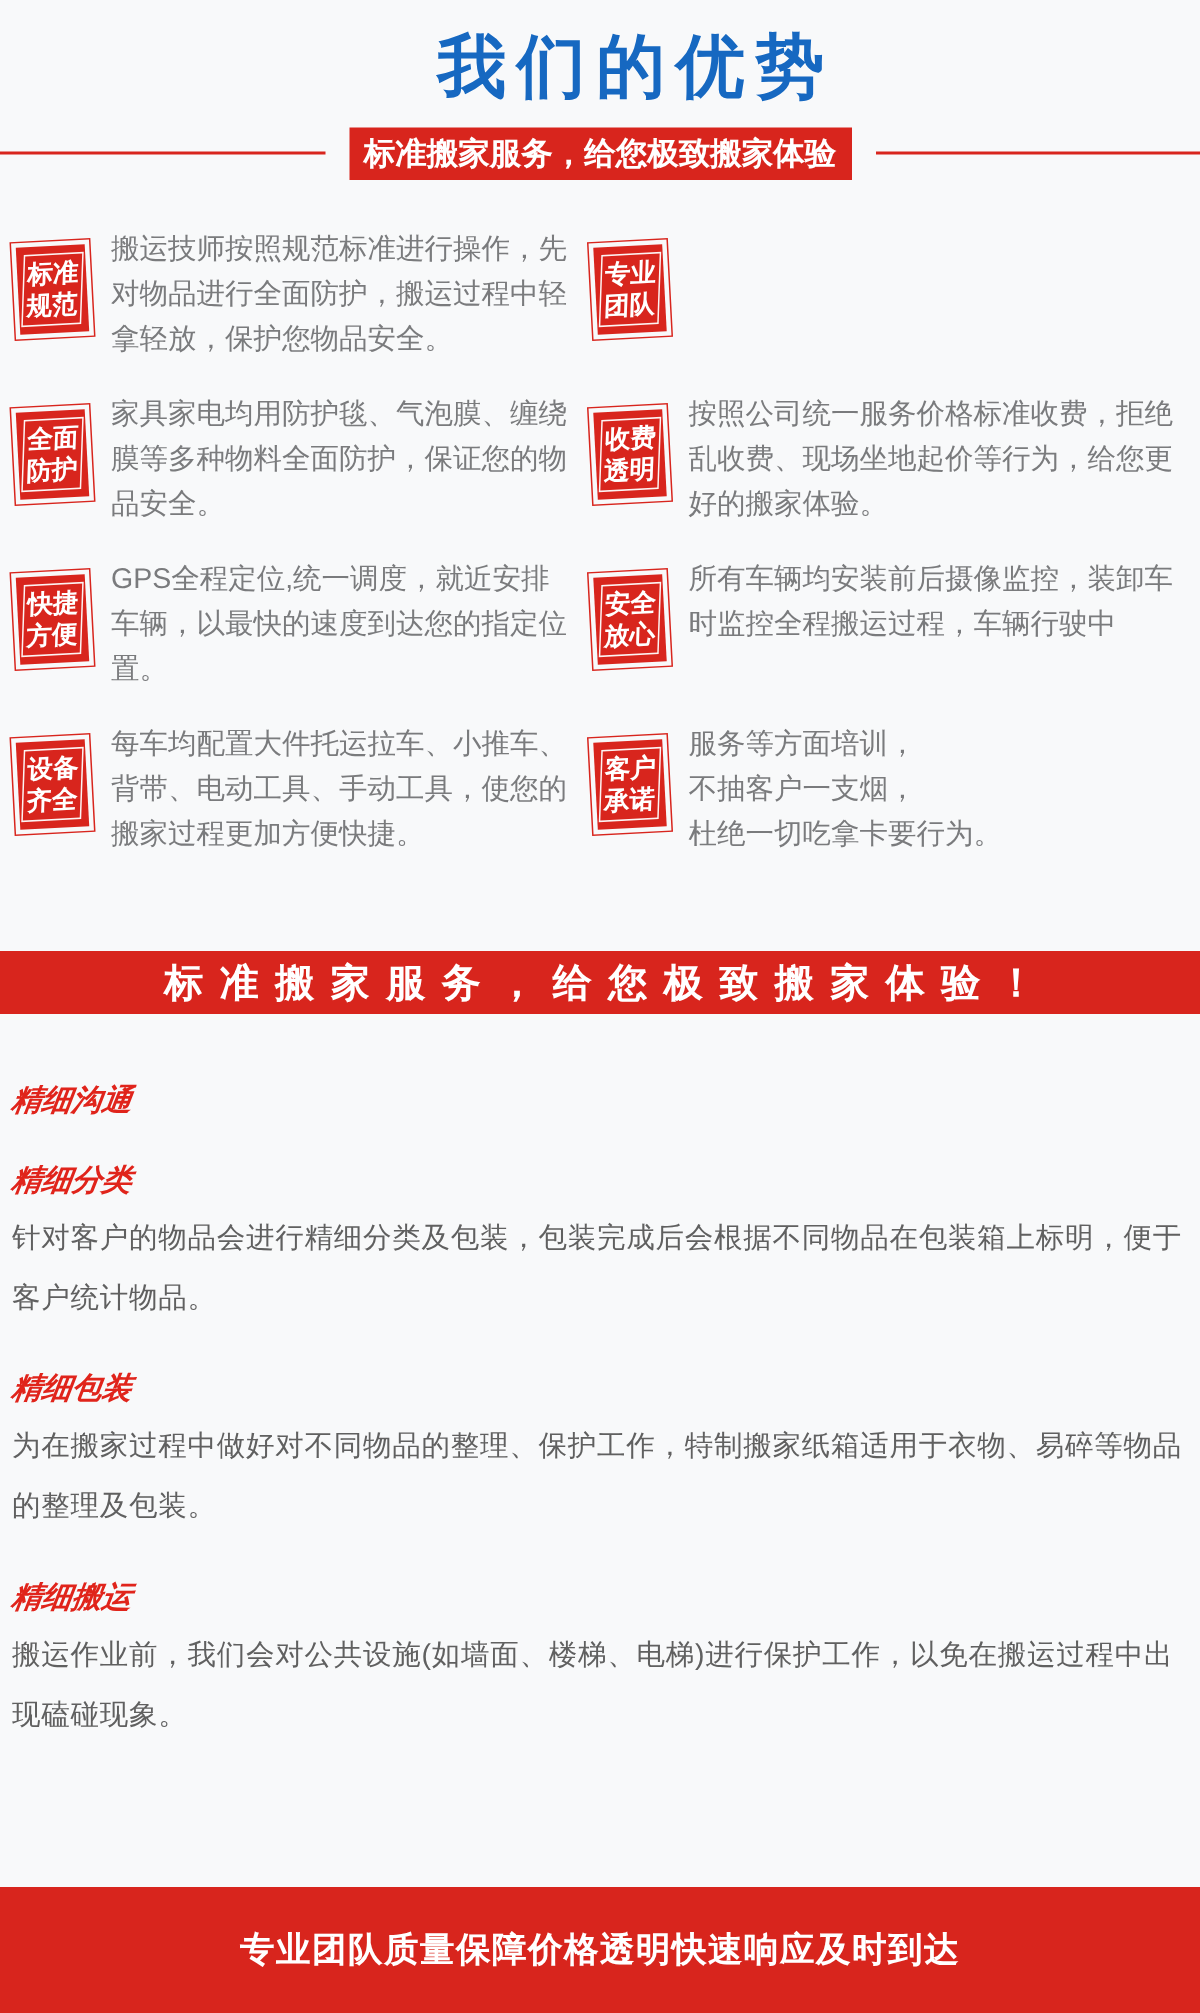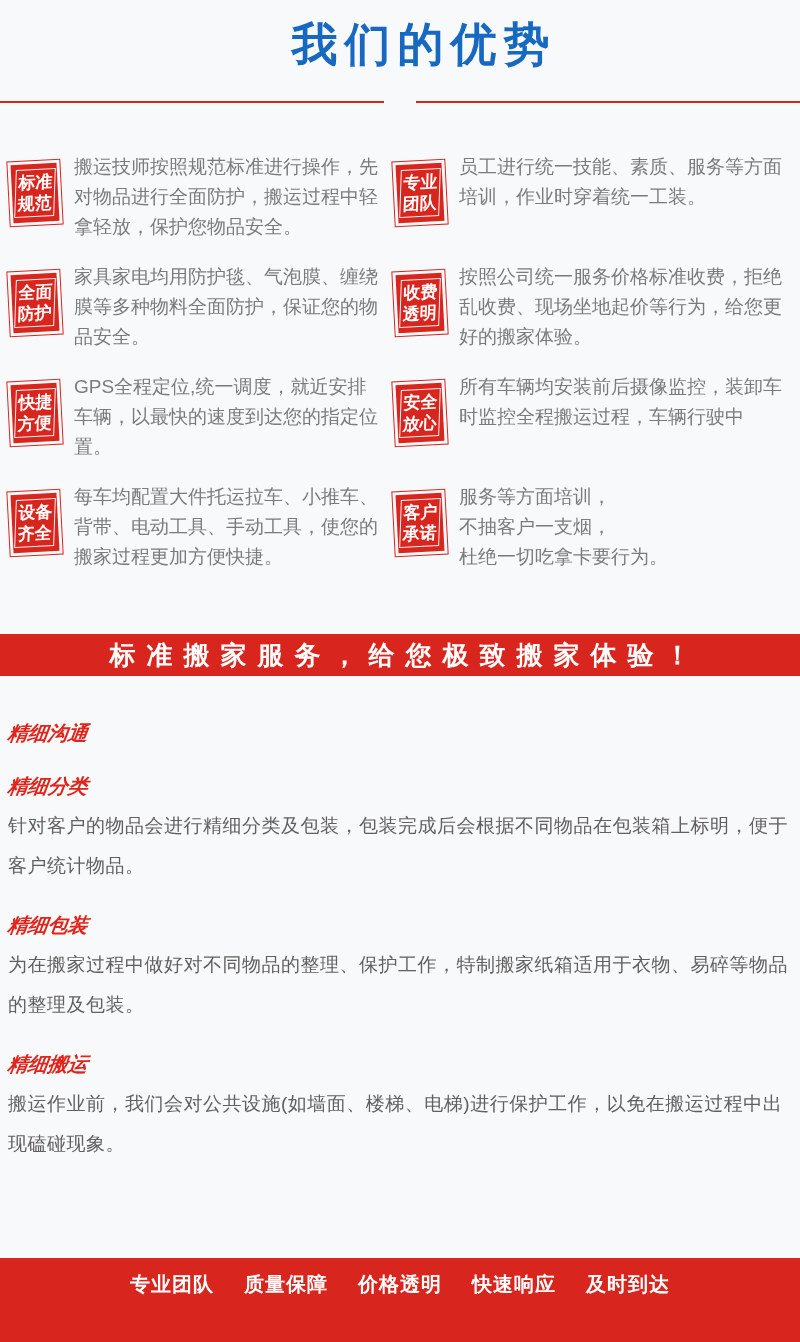--- a/index.html
+++ b/index.html
@@ -119,36 +119,36 @@
   }
   
   .footer-banner {
     position:absolute;
     left:0; bottom:0;
     width:100%; height:84px;
     background:#d8251d;
     display:flex;
     justify-content:center;
     align-items:flex-start;
-    padding-top:13px;
-    gap:30px;
-    color:#ffffff;
-    font-size:20px;
+    padding-top:26px;
+    color:#ffffff;
+    font-size:23px;
     font-weight:900;
     letter-spacing:1px;
     white-space:nowrap;
   }
 </style>
 </head>
 <body>
 
 <div class="page-title">我们的优势</div>
 
 <div class="badge-row">
   <div class="badge-line left"></div>
+  <div class="subtitle-badge">标准搬家服务，给您极致搬家体验</div>
   <div class="badge-line right"></div>
 </div>
 
 <div class="adv-grid">
 
   <div class="adv-item">
     <div class="stamp">
       <div class="stamp-inner">
         <div class="stamp-core">标准
 规范</div>
@@ -157,21 +157,20 @@
     <div class="adv-text">搬运技师按照规范标准进行操作，先对物品进行全面防护，搬运过程中轻拿轻放，保护您物品安全。</div>
   </div>
 
   <div class="adv-item">
     <div class="stamp">
       <div class="stamp-inner">
         <div class="stamp-core">专业
 团队</div>
       </div>
     </div>
-    <div class="adv-text">员工进行统一技能、素质、服务等方面培训，作业时穿着统一工装。</div>
   </div>
 
   <div class="adv-item">
     <div class="stamp">
       <div class="stamp-inner">
         <div class="stamp-core">全面
 防护</div>
       </div>
     </div>
     <div class="adv-text">家具家电均用防护毯、气泡膜、缠绕膜等多种物料全面防护，保证您的物品安全。</div>

